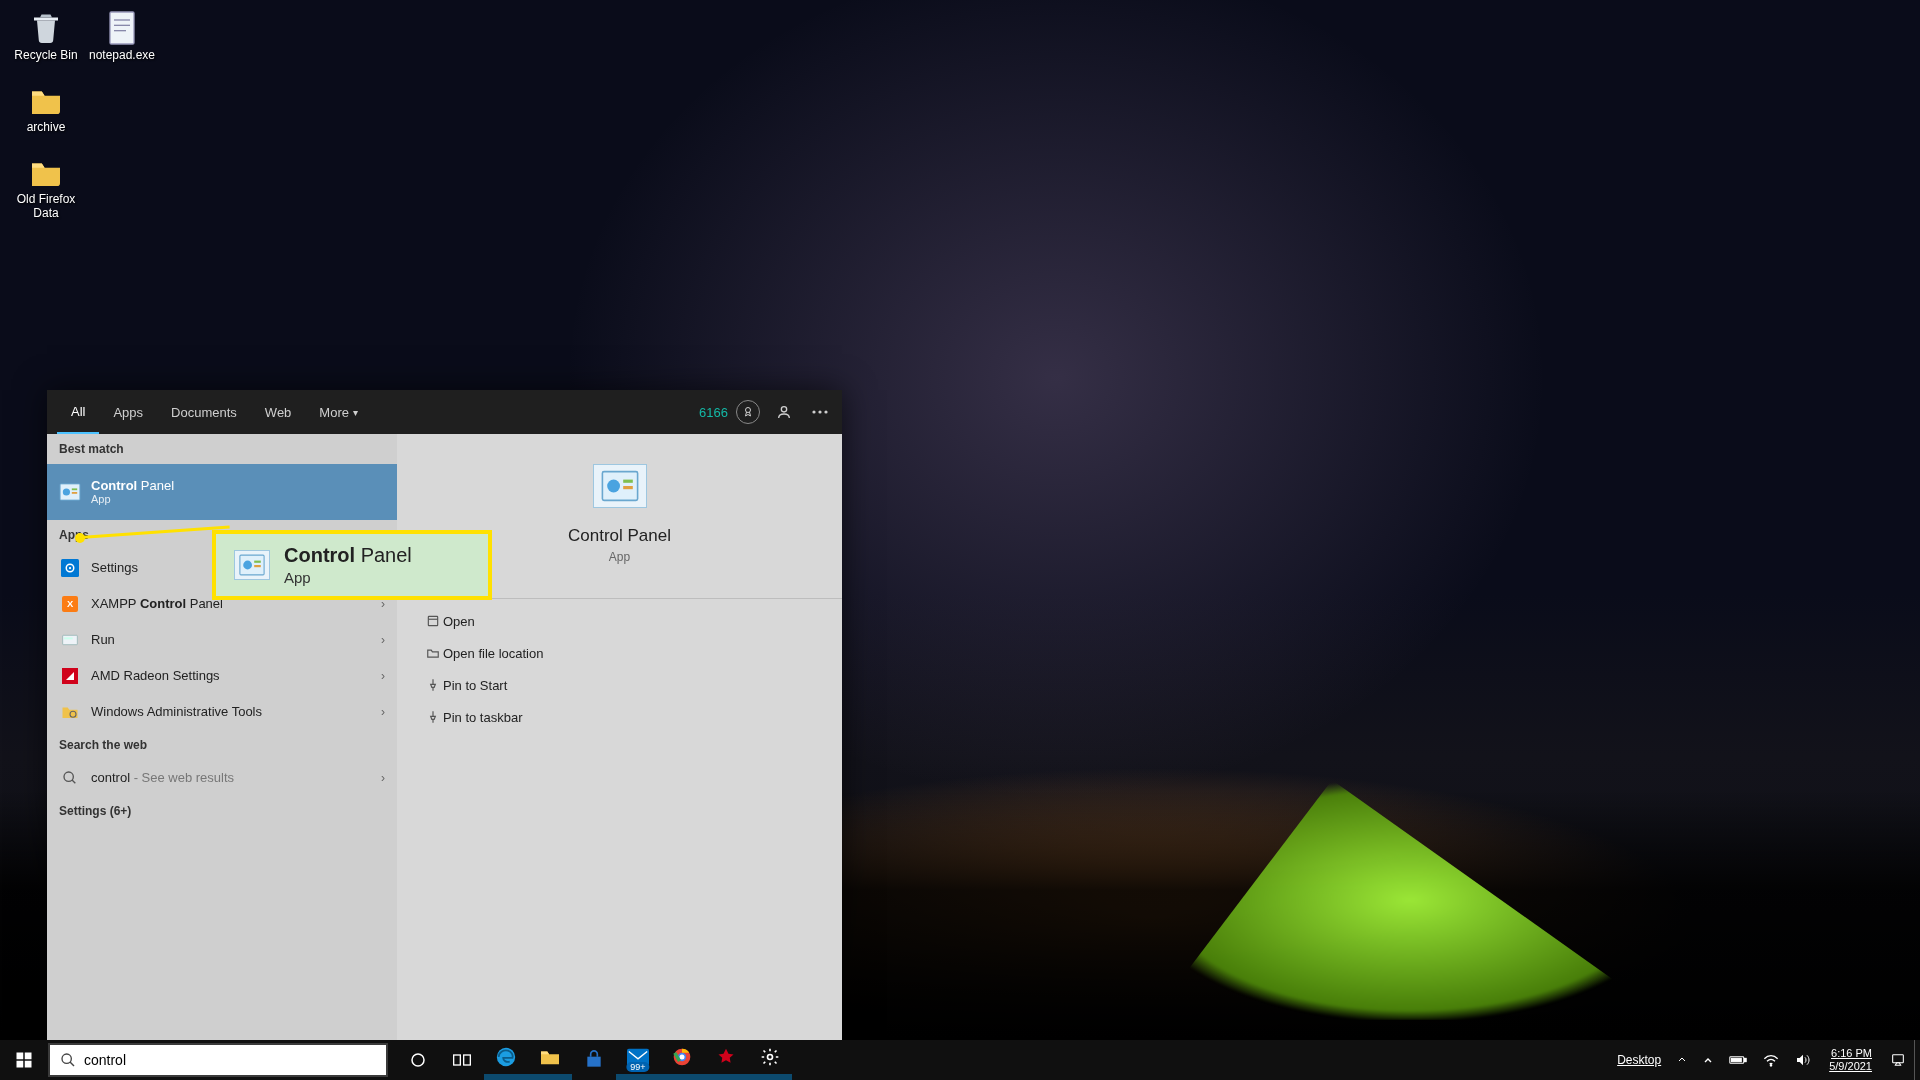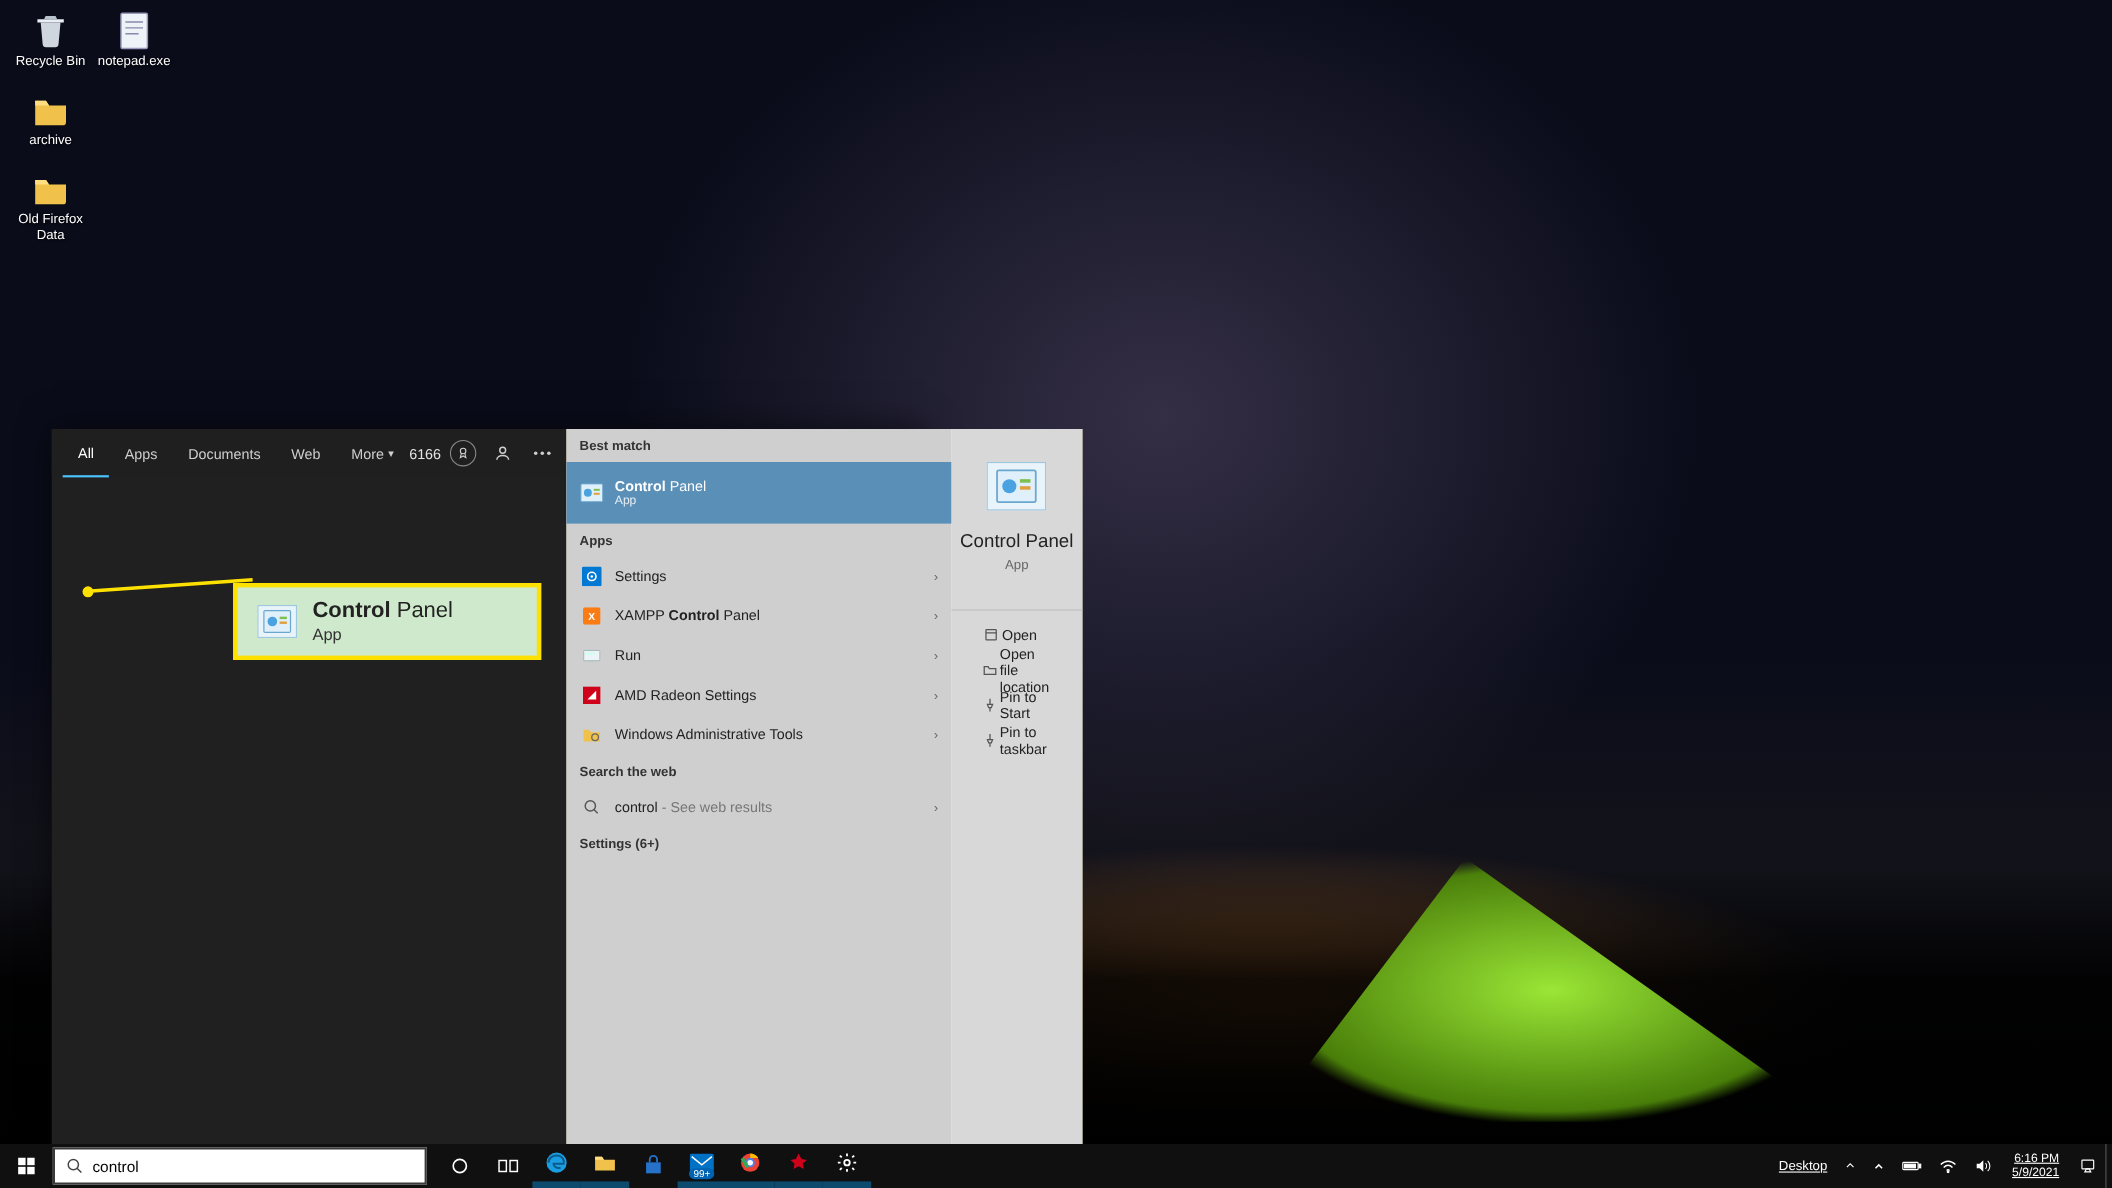--- a/index.html
+++ b/index.html
@@ -27,37 +27,37 @@
 
 .desk-icons { position: absolute; top: 8px; left: 8px; display: flex; flex-direction: column; gap: 18px; width: 80px; }
 .desk-icon { width: 76px; display: flex; flex-direction: column; align-items: center; cursor: pointer; }
 .desk-icon .glyph { width: 40px; height: 40px; display:flex; align-items:center; justify-content:center; }
 .desk-icon .label { color: #fff; font-size: 12px; text-align: center; text-shadow: 1px 1px 2px #000; margin-top: 0; }
 .desk-icon.notepad { position:absolute; top:8px; left:84px; }
 
 
 .search-panel {
   position: absolute; left: 47px; bottom: 40px; width: 795px; height: 650px;
-  display: flex; flex-direction: row;
+  display: flex; flex-direction: column;
   background: #202020;
   box-shadow: 0 0 30px rgba(0,0,0,0.6);
 }
 .search-tabs {
   height: 44px; display: flex; align-items: center; padding: 0 10px;
   background: #1f1f1f; color: #cfcfcf; font-size: 13px;
 }
 .search-tabs .tab { padding: 0 14px; height: 100%; display:flex; align-items:center; cursor:pointer; }
 .search-tabs .tab.active { color: #fff; border-bottom: 2px solid #4cc2ff; }
 .search-tabs .more-caret { font-size: 10px; margin-left: 4px; }
 .search-tabs .spacer { flex: 1; }
-.search-tabs .points { display:flex; align-items:center; gap:8px; color:#e5e5e5; font-size:13px; }
+.search-tabs .points { display:flex; align-items:center; gap:8px; color:#14b8a6; font-size:13px; }
 .badge-circle { width:24px; height:24px; border-radius:50%; border:1px solid #888; display:flex; align-items:center; justify-content:center; font-size:11px; }
 .tab-icon { width:24px; height:24px; display:flex; align-items:center; justify-content:center; cursor:pointer; color:#cfcfcf; margin-left:12px; }
 
-.search-body { flex:1; display:flex; background:#fef9c3; }
+.search-body { flex:1; display:flex; background:#22c55e; }
 .left-col { width: 350px; background:#cfcfcf; display:flex; flex-direction:column; }
 .right-col { flex:1; background:#d8d8d8; display:flex; flex-direction:column; align-items:center; padding-top:30px; }
 
 .section-label { font-size:12px; font-weight:600; color:#333; padding:8px 12px; }
 .result-row { height:36px; display:flex; align-items:center; padding:0 12px; gap:10px; cursor:pointer; font-size:13px; color:#222; }
 .result-row.selected { background:#5a8fb8; color:#fff; }
 .result-row.tall { height:56px; }
 .result-icon { width:22px; height:22px; display:flex; align-items:center; justify-content:center; flex-shrink:0; }
 .result-text { flex:1; display:flex; flex-direction:column; line-height:1.2; }
 .result-sub { font-size:11px; opacity:0.85; }

